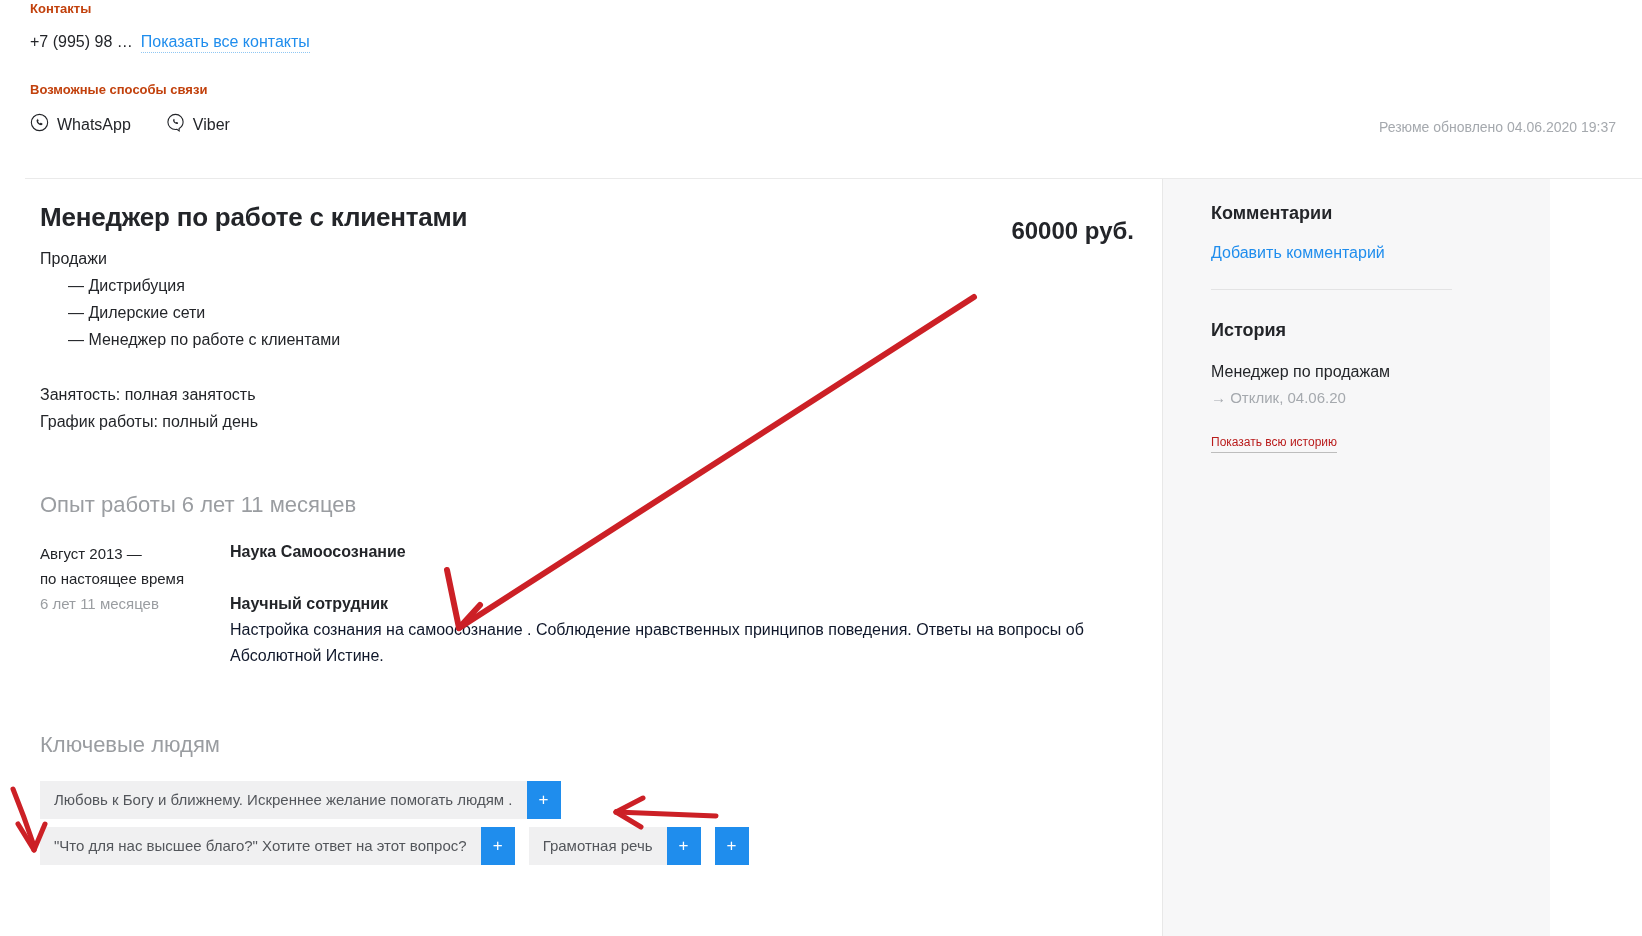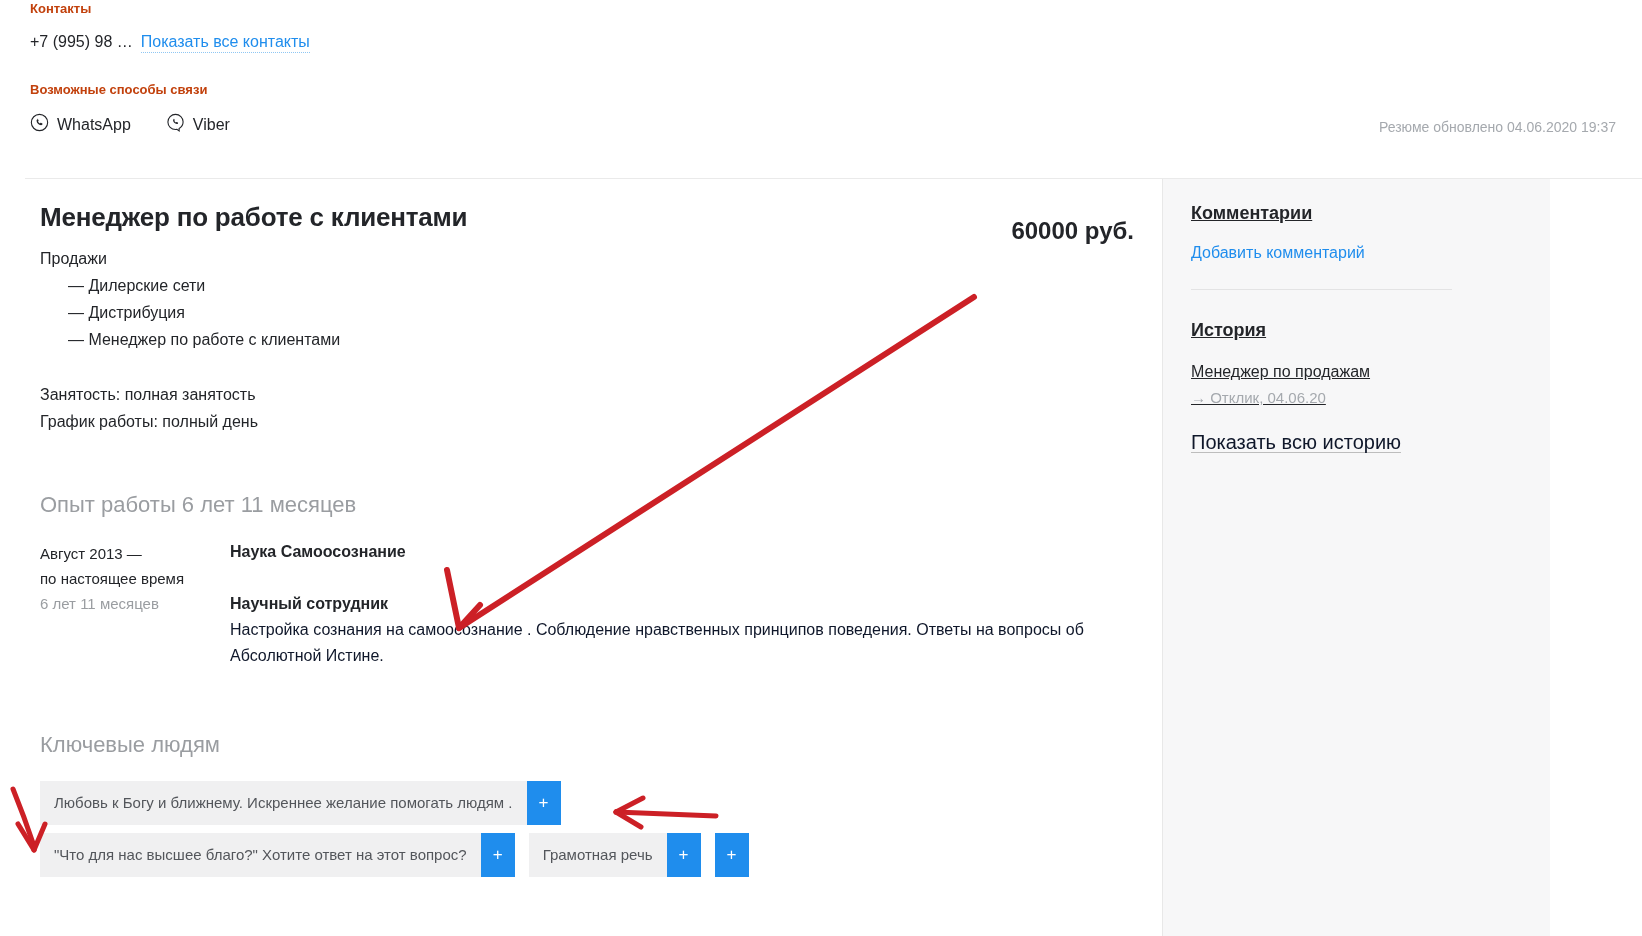--- a/index.html
+++ b/index.html
@@ -101,22 +101,21 @@
     padding: 22px 30px 0 32px;
   }
   .side-col {
     position: absolute;
     left: 1162px;
     top: 179px;
     width: 388px;
     height: 757px;
     background: #f7f7f8;
     border-left: 1px solid #e8e8e8;
-    padding: 22px 0 0 28px;
-    text-decoration: underline;
+    padding: 22px 0 0 48px;
   }
 
   .vacancy-head {
     display: flex;
     align-items: flex-start;
     justify-content: space-between;
   }
   h1.vacancy-title {
     font-size: 26px;
     line-height: 32px;
@@ -196,21 +195,21 @@
   .skill-row {
     display: flex;
     gap: 14px;
     margin-bottom: 8px;
     flex-wrap: nowrap;
   }
   .skill-tag {
     display: inline-flex;
     align-items: stretch;
     background: #f0f0f1;
-    height: 44px;
+    height: 38px;
     overflow: hidden;
     white-space: nowrap;
     text-align: center;
   }
   .skill-tag .txt {
     display: flex;
     align-items: center;
     padding: 0 14px;
     font-size: 15px;
     color: #53565b;
@@ -260,22 +259,22 @@
   }
   .history-sub {
     color: #a5a9ae;
     font-size: 15px;
     line-height: 24px;
     margin-top: 2px;
   }
   .side-link-underline {
     display: inline-block;
     margin-top: 22px;
-    color: #0f172a;
-    font-size: 20px;
+    color: #b91c1c;
+    font-size: 12px;
     line-height: 20px;
     border-bottom: 1px solid #bdbdbd;
     text-decoration: none;
     cursor: pointer;
   }
 
   
   #annotations {
     position: absolute;
     left: 0; top: 0;
@@ -323,22 +322,22 @@
 
   <div class="main-col">
 
     <div class="vacancy-head">
       <h1 class="vacancy-title">Менеджер по работе с клиентами</h1>
       <div class="salary">60000 руб.</div>
     </div>
 
     <div class="desc">
       <div>Продажи</div>
+      <div class="bullet">— Дистрибуция</div>
       <div class="bullet">— Дилерские сети</div>
-      <div class="bullet">— Дистрибуция</div>
       <div class="bullet">— Менеджер по работе с клиентами</div>
     </div>
 
     <div class="terms">
       <div>Занятость: полная занятость</div>
       <div>График работы: полный день</div>
     </div>
 
     <div class="exp-section">
       <h2 class="section-title">Опыт работы 6 лет 11 месяцев</h2>

